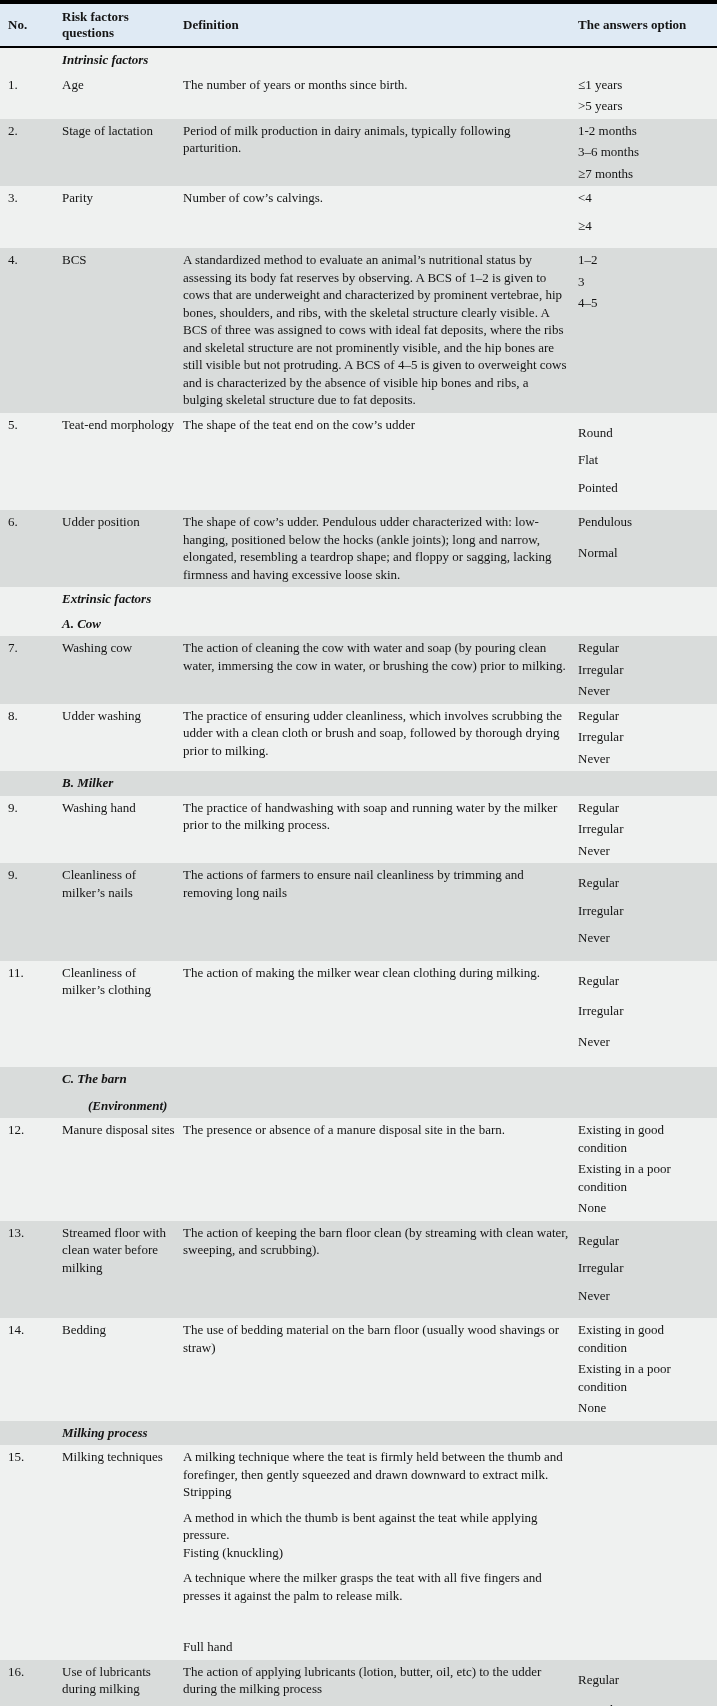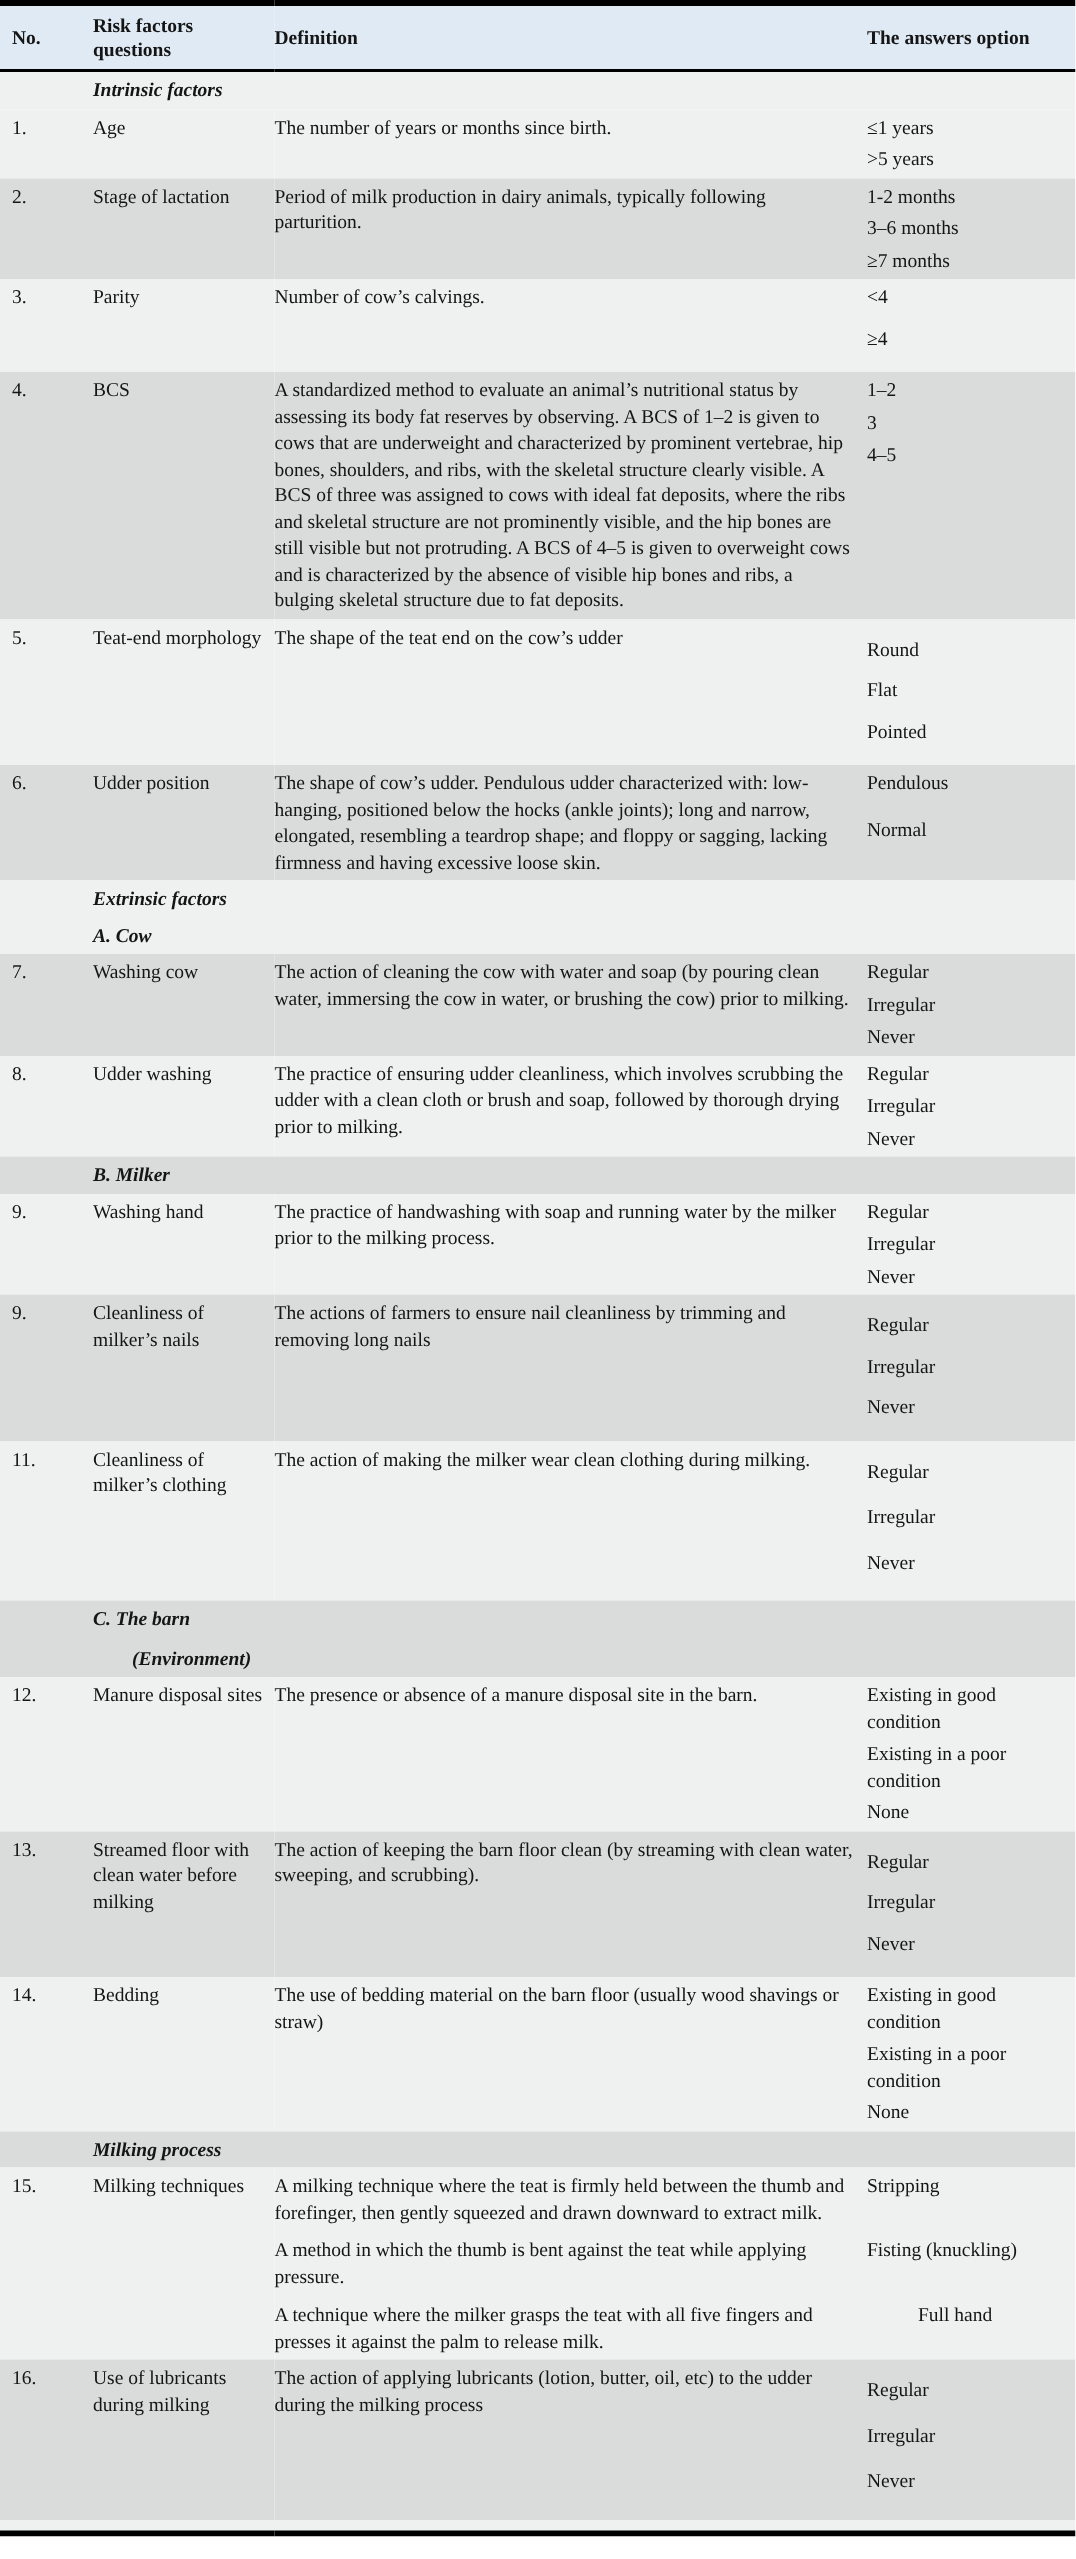--- a/index.html
+++ b/index.html
@@ -46,21 +46,21 @@
   td.c-sec{font-weight:bold;font-style:italic;}
   .sec-line{line-height:17.5px;}
   .sec-line + .sec-line{margin-top:9px;margin-left:26px;}
   .para{margin:0 0 8px 0;}
   .para:last-child{margin-bottom:0;}
   .opt{line-height:17.5px;margin-bottom:4px;}
   td.c-ans.med .opt{margin-bottom:10px;}
   td.c-ans.wide .opt{margin-bottom:13px;}
   td.c-ans.padtop{padding-top:11px;}
   .opt:last-child{margin-bottom:0;}
-  .pair{display:flex;margin-bottom:8px;}
+  .pair{display:flex;margin-bottom:8px;flex-direction:column;}
   .pair:last-child{margin-bottom:0;gap:34px;}
   .pair-def{width:395px;box-sizing:border-box;padding-right:8px;}
   .pair-ans{flex:1;}
 </style>
 </head>
 <body>
 
 <div class="page">
   <table class="rf">
     <colgroup>

